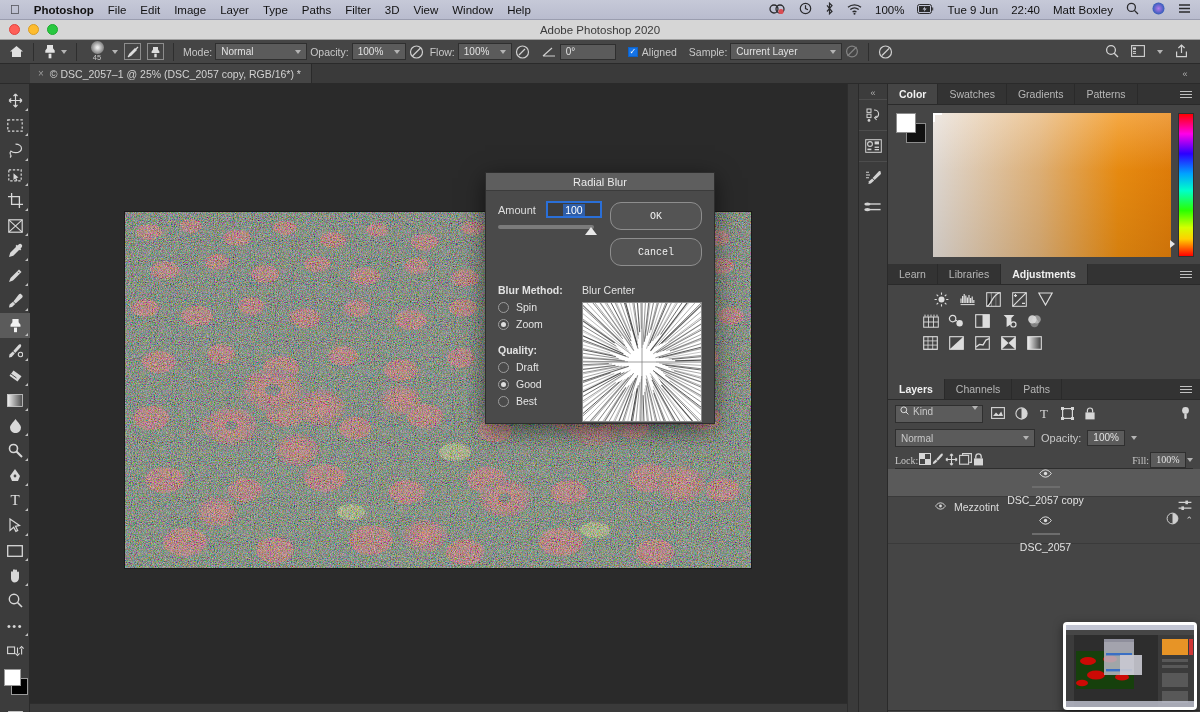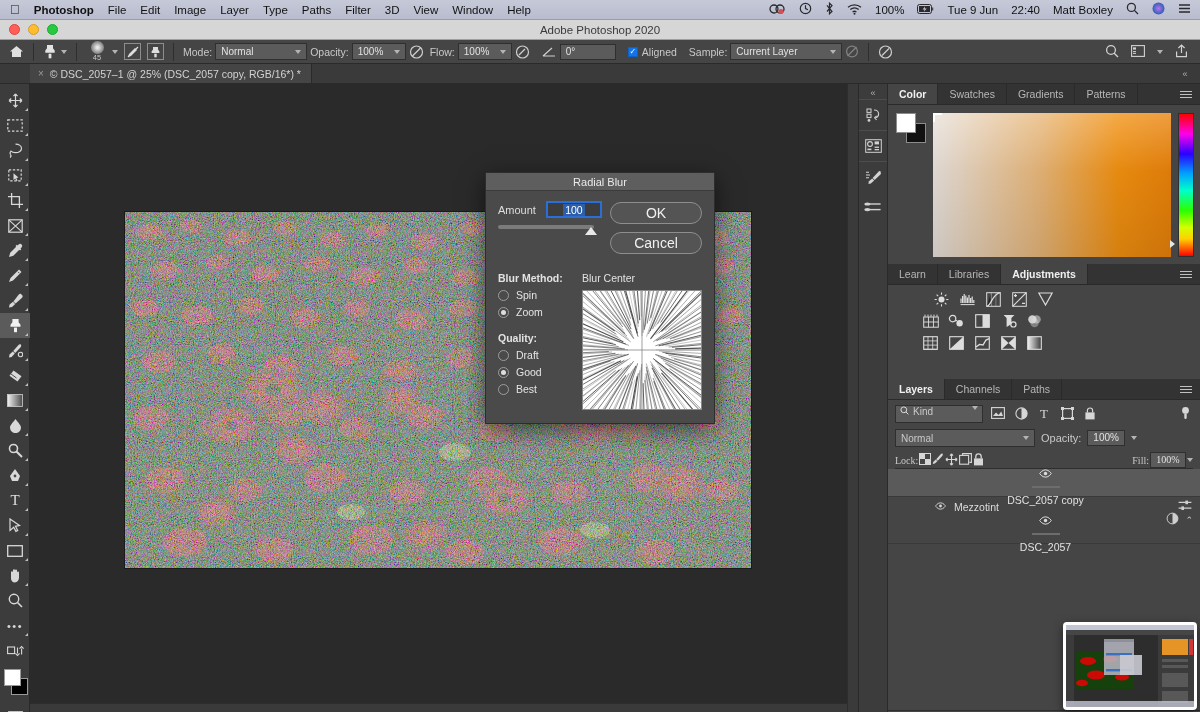--- a/index.html
+++ b/index.html
@@ -183,22 +183,22 @@
   .sliderrow { margin-top:7px; width:96px; position:relative; }
   .slidertrack { height:4px; background:#7b7b7b; border-radius:2px; }
   .sliderthumb { position:absolute; right:-3px; top:2px; width:0;height:0;
     border-left:6px solid transparent; border-right:6px solid transparent; border-bottom:8px solid #e8e8e8; }
   .mlabel { font-size:10.5px; color:#e2e2e2; font-weight:bold; }
   .radiorow { display:flex; align-items:center; gap:7px; margin-top:5px; }
   .radio { width:11px;height:11px;border-radius:50%; background:#4a4a4a; border:1.5px solid #9d9d9d; display:flex;align-items:center;justify-content:center; }
   .radio.on:after { content:""; width:5px;height:5px;border-radius:50%;background:#dedede; }
   .radiolbl { font-size:10.5px; color:#e4e4e4; }
   .btn {
-    width:92px; height:22px; border-radius:11px; background:#545454; border:1px solid #8e8e8e;
-    display:flex; align-items:center; justify-content:center; font-size:14px; color:#f0f0f0;
+    width:92px; height:28px; border-radius:11px; background:#545454; border:1px solid #8e8e8e;
+    display:flex; align-items:center; justify-content:center; font-size:10px; color:#f0f0f0;font-family:Liberation Mono, monospace;
   }
   .blurcenterbox { width:120px; height:120px; background:#fff; border:1px solid #8a8a8a; position:relative; overflow:hidden; }
 
   .screenshot-float {
     position:absolute; left:1063px; top:622px; width:134px; height:88px;
     background:#fff; border-radius:4px; box-shadow:0 3px 10px rgba(0,0,0,.5); padding:3px;
   }
   .ss-inner { width:100%; height:100%; background:#2b2b2b; position:relative; overflow:hidden; }
 </style>
 </head>

